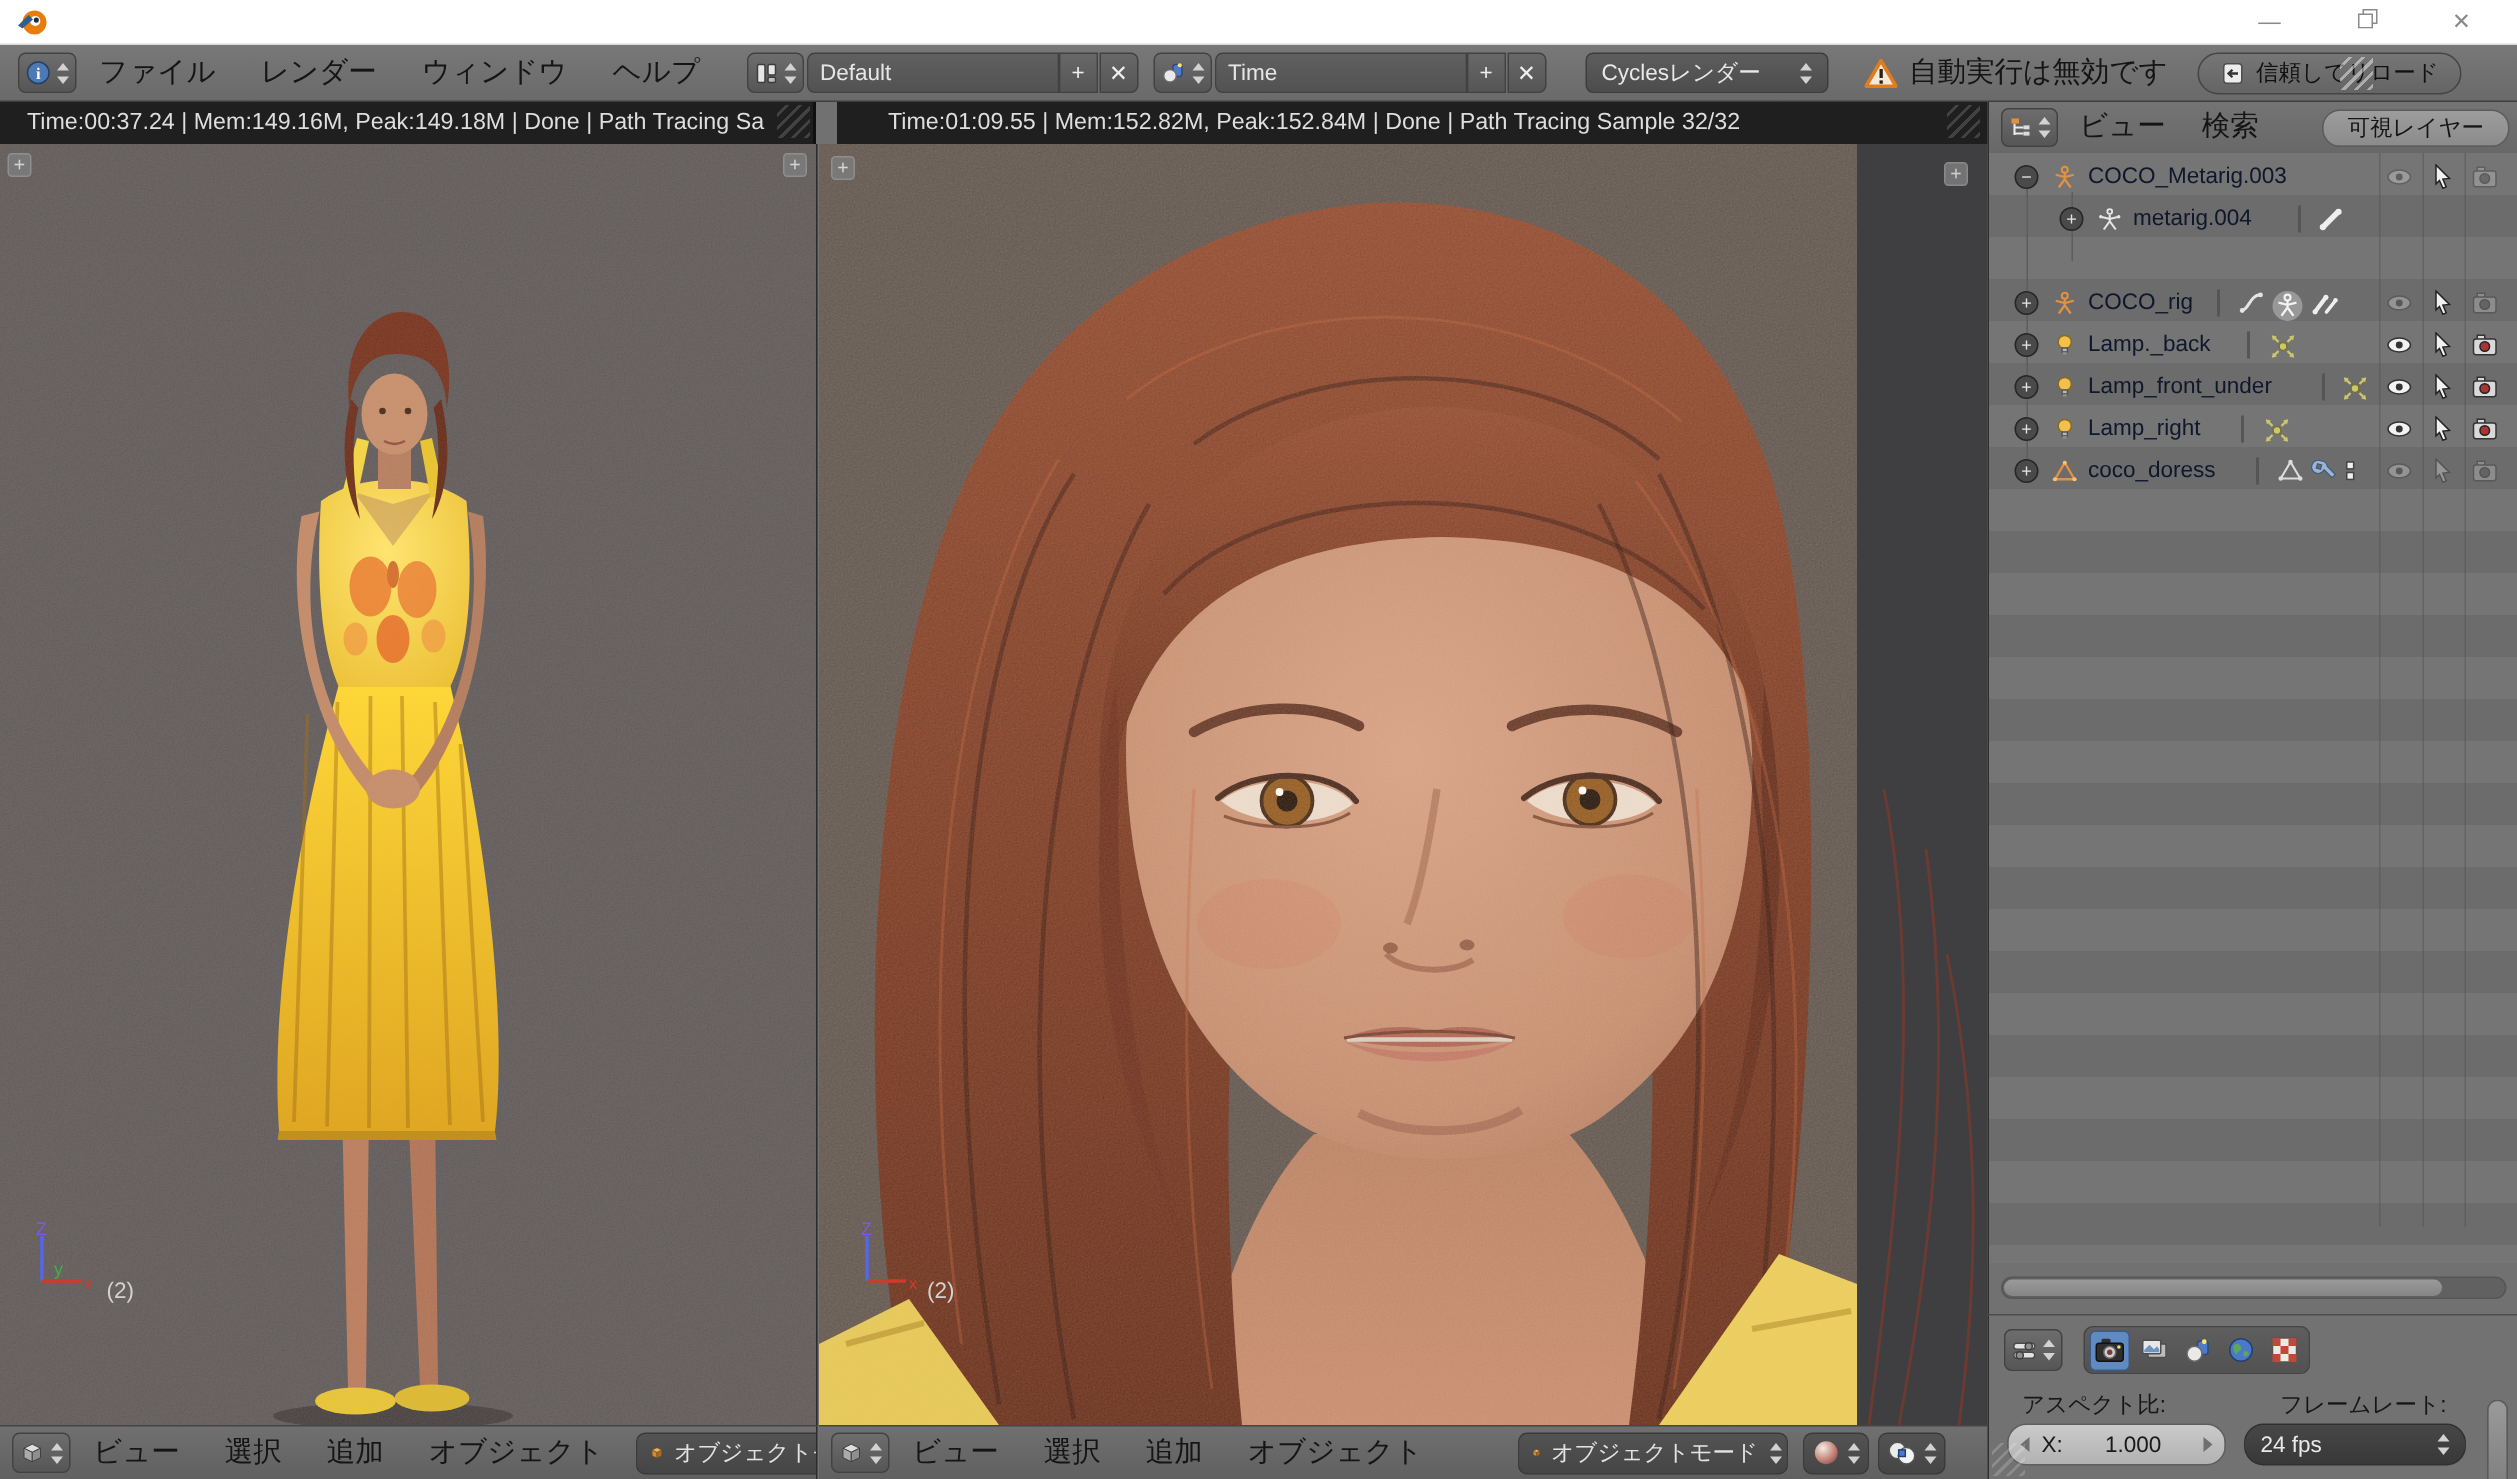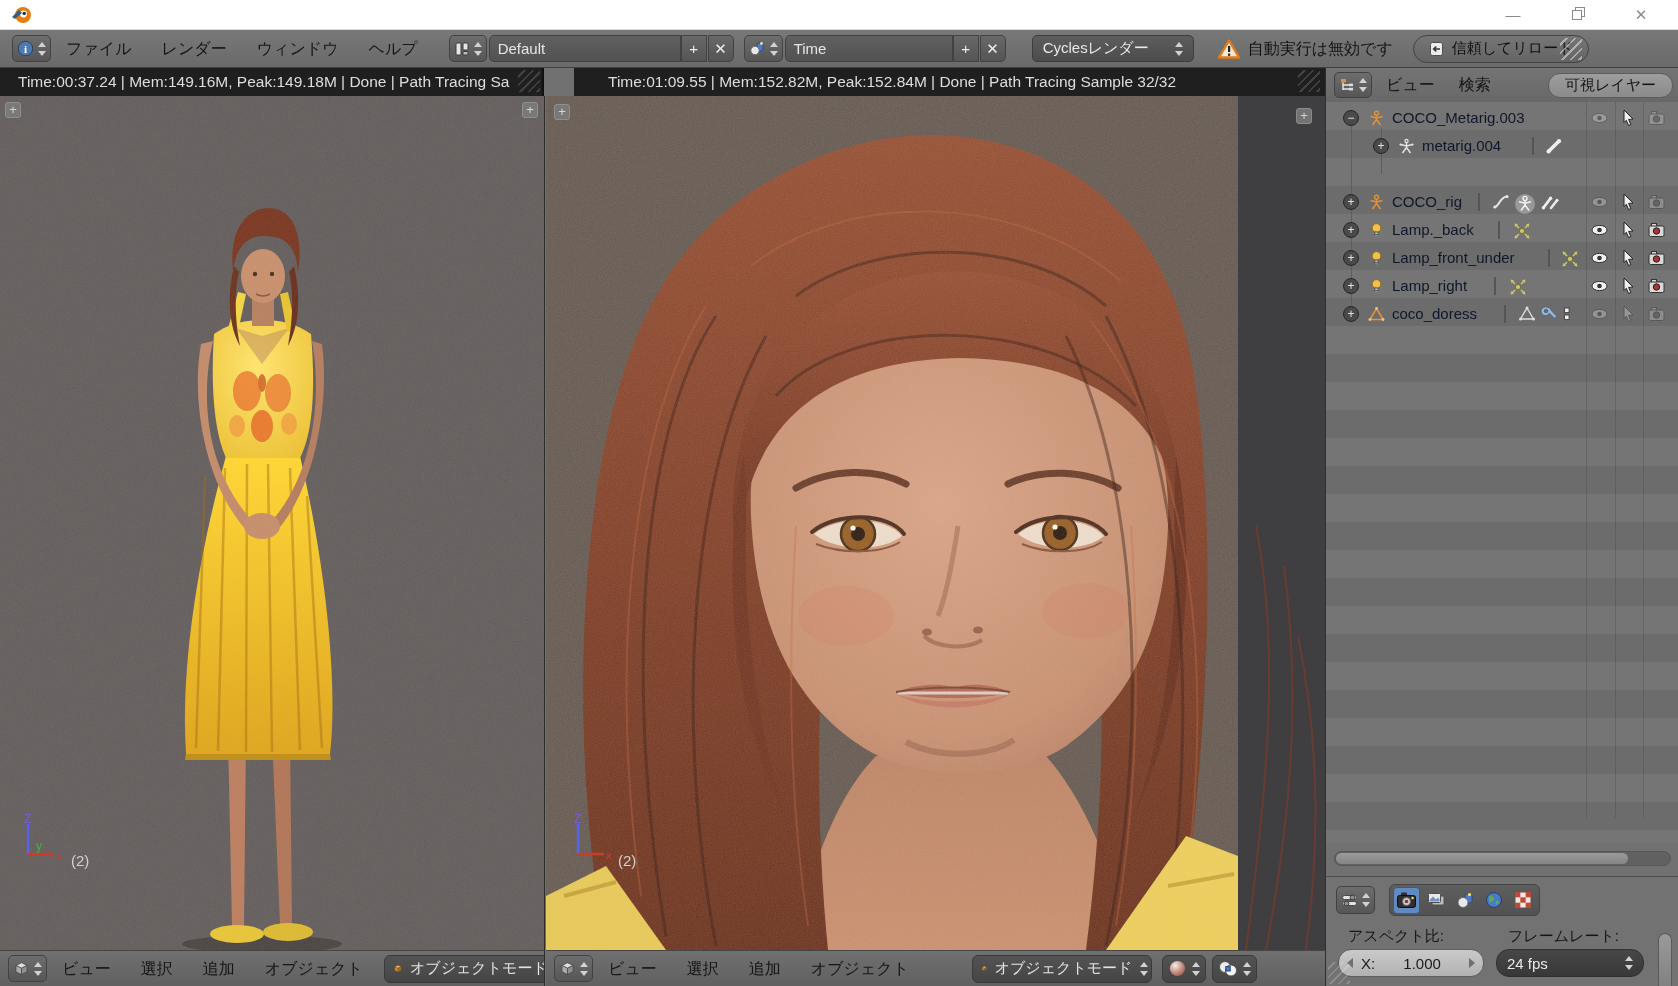--- a/index.html
+++ b/index.html
@@ -8,39 +8,39 @@
   .abs{position:absolute}
 
   
   #titlebar{position:absolute;left:0;top:0;width:1678px;height:30px;background:#ffffff;border-bottom:1px solid #d9d9d9}
   #titlebar .title{position:absolute;left:40px;top:0;line-height:30px;color:#8f8f8f;font-size:15px;white-space:nowrap}
   .winbtn{position:absolute;top:0;width:46px;height:30px;text-align:center;line-height:30px;color:#8a8a8a;font-size:15px}
   #blender-logo{position:absolute;left:10px;top:4px}
 
   
   #infobar{position:absolute;left:0;top:30px;width:1678px;height:38px;background:linear-gradient(#787878,#6a6a6a);border-bottom:1px solid #3e3e3e;display:flex;align-items:center;padding-left:12px;white-space:nowrap}
-  .menu{padding:0 15px;color:#151515;font-size:16px;line-height:36px;cursor:default}
+  .menu{padding:0 15px;color:#151515;font-size:19px;line-height:36px;cursor:default}
   .ebtn{height:27px;border:1px solid #424242;border-radius:5px;background:linear-gradient(#6d6d6d,#565656);display:inline-flex;align-items:center;padding:0 4px;gap:3px}
   .ud{display:inline-block;width:9px;height:14px;position:relative}
   .ud::before,.ud::after{content:"";position:absolute;left:1px;border-left:4px solid transparent;border-right:4px solid transparent}
   .ud::before{top:0;border-bottom:5px solid #d2d2d2}
   .ud::after{bottom:0;border-top:5px solid #d2d2d2}
   .fld{height:27px;background:linear-gradient(#606060,#525252);border:1px solid #414141;display:inline-flex;align-items:center;color:#e6e6e6;padding:0 8px;gap:6px}
   .fld.lft{border-radius:5px 0 0 5px}
   .fld .flex1{flex:1}
   .sq{width:26px;height:27px;background:linear-gradient(#686868,#555);border:1px solid #414141;color:#efefef;display:inline-flex;align-items:center;justify-content:center;font-size:15px}
   .sq.last{border-radius:0 5px 5px 0;margin-left:1px}
   .ddn{height:27px;border-radius:5px;background:linear-gradient(#5d5d5d,#4c4c4c);border:1px solid #3d3d3d;color:#e8e8e8;display:inline-flex;align-items:center;padding:0 10px;gap:10px}
   #reload-btn{height:28px;border-radius:14px;border:1px solid #444;background:linear-gradient(#767676,#646464);color:#111;display:inline-flex;align-items:center;padding:0 14px;gap:7px}
   .corner{position:absolute;width:22px;height:22px;background:repeating-linear-gradient(135deg,transparent 0 4px,rgba(255,255,255,.45) 4px 6px)}
 
   
   .statusbar{position:absolute;top:68px;height:28px;background:#1f1f1f;color:#dedede;font-size:15.5px;line-height:28px;overflow:hidden;white-space:nowrap}
   #status-left{left:0;width:544px;padding-left:18px;border-right:2px solid #101010}
-  #status-center{left:574px;width:880px;padding-left:34px}
+  #status-center{left:558px;width:880px;padding-left:34px}
 
   
   #vp-left{position:absolute;left:0;top:96px;width:545px;height:854px;background:#565659;border-right:1px solid #2c2c2c;overflow:hidden}
   #vp-center{position:absolute;left:546px;top:96px;width:779px;height:854px;background:#434345;overflow:hidden}
   .vp-overlay{position:absolute;color:#d2d2d2;font-size:15px}
   .pluscorner{position:absolute;width:16px;height:16px;border-radius:3px;background:#7d7d7d;border:1px solid #979797;color:#e9e9e9;font-size:13px;line-height:14px;text-align:center;opacity:.85}
 
   
   .vhead{position:absolute;top:950px;height:36px;background:linear-gradient(#707070,#606060);border-top:1px solid #454545;display:flex;align-items:center;overflow:hidden;white-space:nowrap;padding-left:8px}
   #vhead-left{left:0;width:545px;border-right:1px solid #2c2c2c}
@@ -111,21 +111,21 @@
   <span class="menu">ヘルプ</span>
 
   <span class="ebtn" style="margin-left:16px">
     <svg width="16" height="16" viewBox="0 0 16 16">
         <rect x="2" y="2" width="5" height="12" rx="1" fill="#e6e6e6" stroke="#3c3c3c"></rect>
         <rect x="9" y="2" width="5" height="7" rx="1" fill="#e6e6e6" stroke="#3c3c3c"></rect>
         <rect x="9" y="10.5" width="5" height="3.5" rx="1" fill="#bdbdbd" stroke="#3c3c3c"></rect>
       </svg>
     <span class="ud"></span>
   </span>
-  <span class="fld lft" style="width:192px;margin-left:2px">
+  <span class="fld lft" style="width:168px;margin-left:2px">
     <span class="flex1">Default</span>
   </span>
   <span class="sq">+</span>
   <span class="sq last">✕</span>
 
   <span class="ebtn" style="margin-left:10px">
     <svg width="17" height="17" viewBox="0 0 17 17">
         <rect x="8" y="3" width="6" height="8" rx="1.6" fill="#4f79c9" stroke="#2b4a80"></rect>
         <circle cx="6" cy="10.5" r="4.2" fill="#e9e9e9" stroke="#6a6a6a"></circle>
         <circle cx="12.5" cy="3.5" r="1.4" fill="#ffe36b"></circle>
@@ -723,21 +723,21 @@
               <rect x="12.66" y="2" width="5.33" height="5.33"></rect>
               <rect x="7.33" y="7.33" width="5.33" height="5.33"></rect>
               <rect x="2" y="12.66" width="5.33" height="5.33"></rect>
               <rect x="12.66" y="12.66" width="5.33" height="5.33"></rect>
             </g>
           </svg>
       </span>
     </span>
   </div>
   <span class="plabel" style="left:22px">アスペクト比:</span>
-  <span class="plabel" style="left:182px">フレームレート:</span>
+  <span class="plabel" style="left:194px">フレームレート:</span>
   <div id="aspect-field">
     <span class="tri-l"></span>
     <span style="margin-left:8px">X:</span>
     <span style="flex:1;text-align:center">1.000</span>
     <span class="tri-r"></span>
   </div>
   <div id="fps-field">
     <span style="flex:1">24 fps</span>
     <span class="ud"></span>
   </div>

